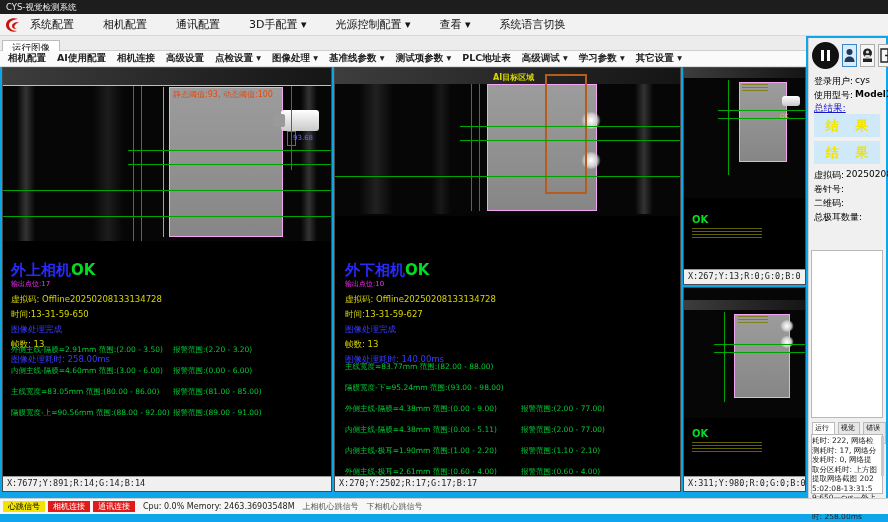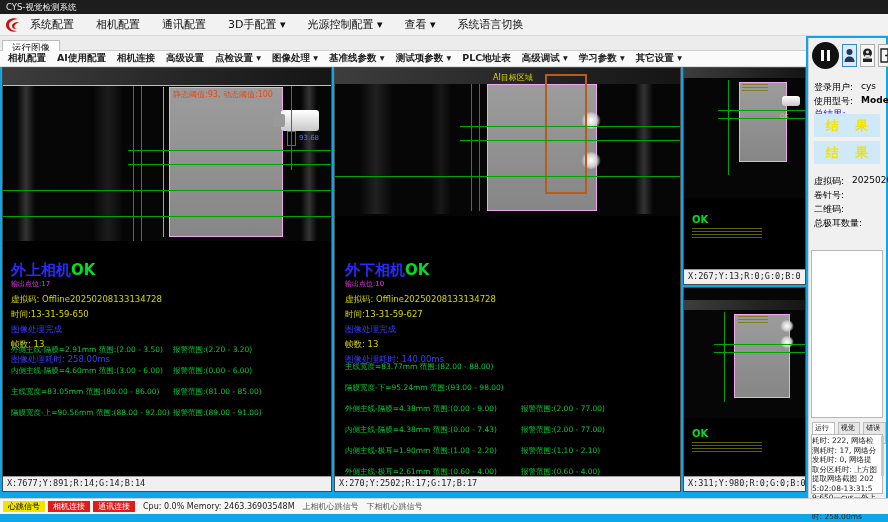--- a/index.html
+++ b/index.html
@@ -5,21 +5,21 @@
   html,body{margin:0;padding:0;background:#dcdcdc;}
   .win{position:relative;width:888px;height:522px;background:#0ea5e9;overflow:hidden;
        font-family:"DejaVu Sans",sans-serif;color:#111;}
   
   .titlebar{position:absolute;left:0;top:0;width:888px;height:14px;background:#1d1d1d;
             color:#e8e8e8;font-size:8.5px;line-height:14px;padding-left:6px;box-sizing:border-box;}
   
   .menubar{position:absolute;left:0;top:14px;width:888px;height:22px;background:#f2f2f2;
            border-bottom:1px solid #d8d8d8;display:flex;align-items:center;box-sizing:border-box;}
   .logo{width:18px;height:16px;margin:0 8px 0 4px;flex:0 0 auto;}
-  .menuitems{display:flex;gap:22px;font-size:11px;}
+  .menuitems{display:flex;gap:29px;font-size:11px;}
   .menu-item{cursor:default;white-space:nowrap;}
   
   .tabrow{position:absolute;left:0;top:36px;width:806px;height:15px;background:#ececec;
           border-bottom:1px solid #cfcfcf;box-sizing:border-box;}
   .tab-active{display:inline-block;background:#fff;border:1px solid #bdbdbd;border-bottom:none;
           font-size:9.5px;line-height:13px;padding:0 9px;margin-left:2px;}
   
   .toolbar{position:absolute;left:0;top:51px;width:806px;height:16px;background:#fafafa;
            border-bottom:1px solid #ddd;display:flex;align-items:center;gap:11px;
            padding-left:8px;box-sizing:border-box;font-size:9.5px;font-weight:bold;color:#222;}
@@ -27,21 +27,21 @@
   
   .panel{position:absolute;background:#000;border:1px solid #4a4a4a;box-sizing:border-box;}
   .panel-left{left:2px;top:67px;width:330px;height:425px;}
   .panel-mid{left:334px;top:67px;width:347px;height:425px;}
   .thumb-top{left:683px;top:67px;width:123px;height:218px;}
   .thumb-bottom{left:683px;top:287px;width:123px;height:205px;}
   .coordstrip{position:absolute;left:0;right:0;bottom:0;height:14px;background:#f0f0f0;
               border-top:1px solid #9a9a9a;font-family:"DejaVu Sans Mono",monospace;
               font-size:8.5px;line-height:13px;color:#222;padding-left:4px;}
   .cam-image{position:absolute;left:0;top:0;right:0;background:#060606;overflow:hidden;}
-  .ci-left{height:173px;} .ci-mid{height:148px;} .ci-thumb{height:130px;}
+  .ci-left{height:173px;} .ci-mid{height:148px;font-weight:bold;} .ci-thumb{height:130px;}
   .band{position:absolute;left:0;right:0;top:0;background:linear-gradient(90deg,#3d3d3d,#262626 55%,#151515);}
   .streak{position:absolute;background:linear-gradient(90deg,rgba(70,70,70,0),#333,rgba(70,70,70,0));}
   .ymark{position:absolute;height:1px;background:#d8d800;}
   .membrane{position:absolute;background:linear-gradient(180deg,#9c9c9c,#868686);border:1px solid #f2a6f2;box-sizing:border-box;}
   .vviolet{position:absolute;width:1px;background:#cf7bff;}
   .hline{position:absolute;height:1px;background:#00a400;}
   .vline{position:absolute;width:1px;background:#00a400;}
   .roller{position:absolute;background:linear-gradient(180deg,#ffffff,#c9c9c9);border-radius:3px;}
   .rollercap{position:absolute;background:#9a9a9a;border-radius:2px;}
   .bluebox{position:absolute;border:1px solid #4b5bff;}
@@ -68,21 +68,21 @@
   
   .side{position:absolute;left:808px;top:38px;width:78px;height:460px;background:#f0f0f0;
         border-left:1px solid #cfcfcf;box-sizing:border-box;font-size:9px;}
   .btnrow{position:absolute;left:3px;top:4px;display:flex;align-items:center;gap:3px;}
   .pausebtn{width:27px;height:27px;border-radius:50%;background:#111;display:flex;align-items:center;
             justify-content:center;gap:3px;cursor:pointer;}
   .pausebtn i{display:block;width:3px;height:11px;background:#fff;}
   .sqbtn{width:15px;height:23px;border:1px solid #adadad;background:#f6f6f6;display:flex;
          align-items:center;justify-content:center;cursor:pointer;box-sizing:border-box;}
   .sqbtn.sel{border:1px solid #3a87c8;background:#dcebf7;}
-  .srow{position:absolute;left:5px;display:flex;gap:8px;white-space:nowrap;margin-top:6px;}
+  .srow{position:absolute;left:5px;display:flex;gap:2px;white-space:nowrap;}
   .slabel{color:#000;}
   .sval{color:#000;}
   .stotal{color:#1414cc;font-size:9.5px;}
   .resultbox{position:absolute;left:5px;width:66px;height:23px;background:#cfe9f8;
              color:#f2e400;font-weight:bold;font-size:13px;text-align:center;line-height:23px;
              letter-spacing:6px;text-indent:6px;}
   .whitebox{position:absolute;left:2px;width:72px;background:#fff;border:1px solid #b8b8b8;box-sizing:border-box;}
   .logtabs{position:absolute;left:3px;display:flex;gap:3px;font-size:7px;}
   .logtab{padding:0 2px;border:1px solid #bbb;background:#e6e6e6;line-height:10px;cursor:pointer;}
   .logtab.active{background:#fff;}
@@ -148,21 +148,21 @@
       <div class="band" style="height:17px;"></div>
       <div class="ymark" style="left:0;right:0;top:17px;"></div>
       <div class="streak" style="left:14px;top:18px;width:18px;height:155px;"></div>
       <div class="streak" style="left:90px;top:18px;width:30px;height:155px;opacity:.5;"></div>
       <div class="streak" style="left:298px;top:18px;width:16px;height:155px;"></div>
       <div class="vviolet" style="left:160px;top:19px;height:150px;"></div>
       <div class="membrane" style="left:166px;top:19px;width:114px;height:150px;"></div>
       <div class="roller" style="left:278px;top:42px;width:38px;height:21px;"></div>
       <div class="rollercap" style="left:270px;top:46px;width:12px;height:13px;"></div>
       <div class="bluebox" style="left:284px;top:63px;width:7px;height:13px;"></div>
-      <div class="bluetext" style="left:296px;top:66px;">93.68</div>
+      <div class="bluetext" style="left:290px;top:66px;">93.68</div>
       <div class="hline" style="left:125px;right:0;top:82px;"></div>
       <div class="hline" style="left:125px;right:0;top:96px;"></div>
       <div class="hline" style="left:0;right:0;top:122px;"></div>
       <div class="hline" style="left:0;right:0;top:148px;"></div>
       <div class="vline" style="left:130px;top:18px;height:155px;"></div>
       <div class="vline" style="left:138px;top:18px;height:155px;"></div>
       <div class="vline" style="left:288px;top:18px;height:84px;"></div>
       <div class="thresh" style="left:170px;top:21px;">静态阈值:93, 动态阈值:100</div>
     </div>
     <div class="ovl" style="top:192px;">
@@ -238,21 +238,21 @@
         <div class="meas-row cols-mid">
           <span>隔膜宽度-下=95.24mm 范围:(93.00 - 98.00)</span>
         </div>
 
         <div class="meas-row cols-mid">
           <span>外侧主线-隔膜=4.38mm 范围:(0.00 - 9.00)</span>
           <span>报警范围:(2.00 - 77.00)</span>
         </div>
 
         <div class="meas-row cols-mid">
-          <span>内侧主线-隔膜=4.38mm 范围:(0.00 - 7.43)</span>
+          <span>内侧主线-隔膜=4.38mm 范围:(0.00 - 5.11)</span>
           <span>报警范围:(2.00 - 77.00)</span>
         </div>
 
         <div class="meas-row cols-mid">
           <span>内侧主线-极耳=1.90mm 范围:(1.00 - 2.20)</span>
           <span>报警范围:(1.10 - 2.10)</span>
         </div>
 
         <div class="meas-row cols-mid">
           <span>外侧主线-极耳=2.61mm 范围:(0.60 - 4.00)</span>

